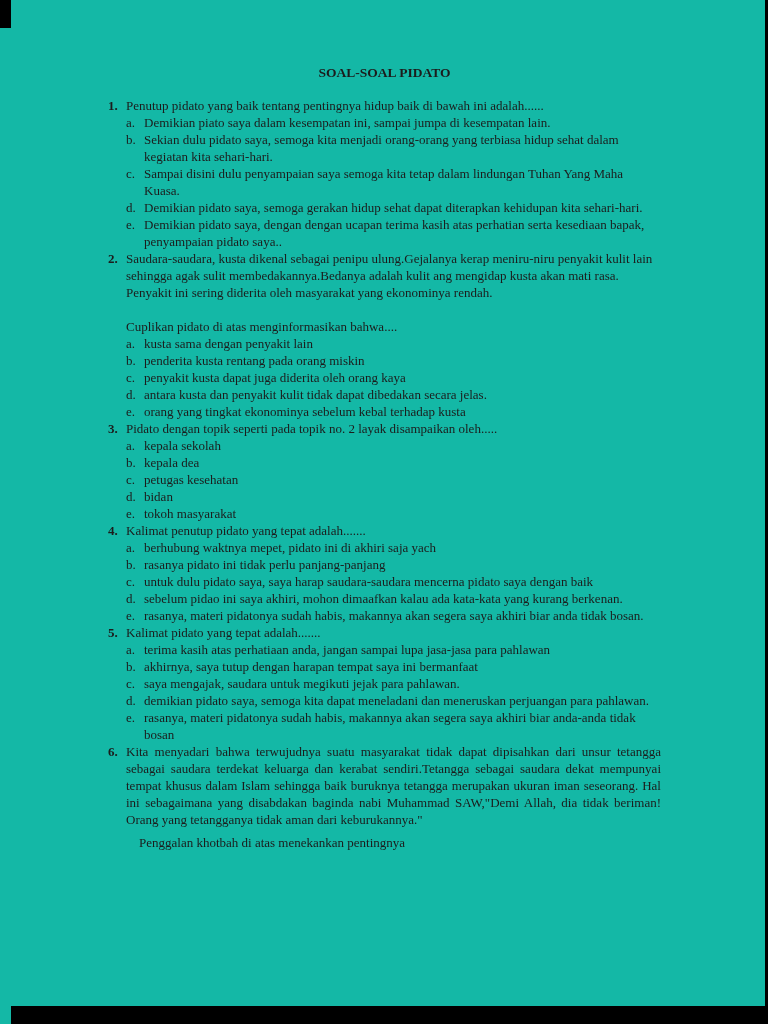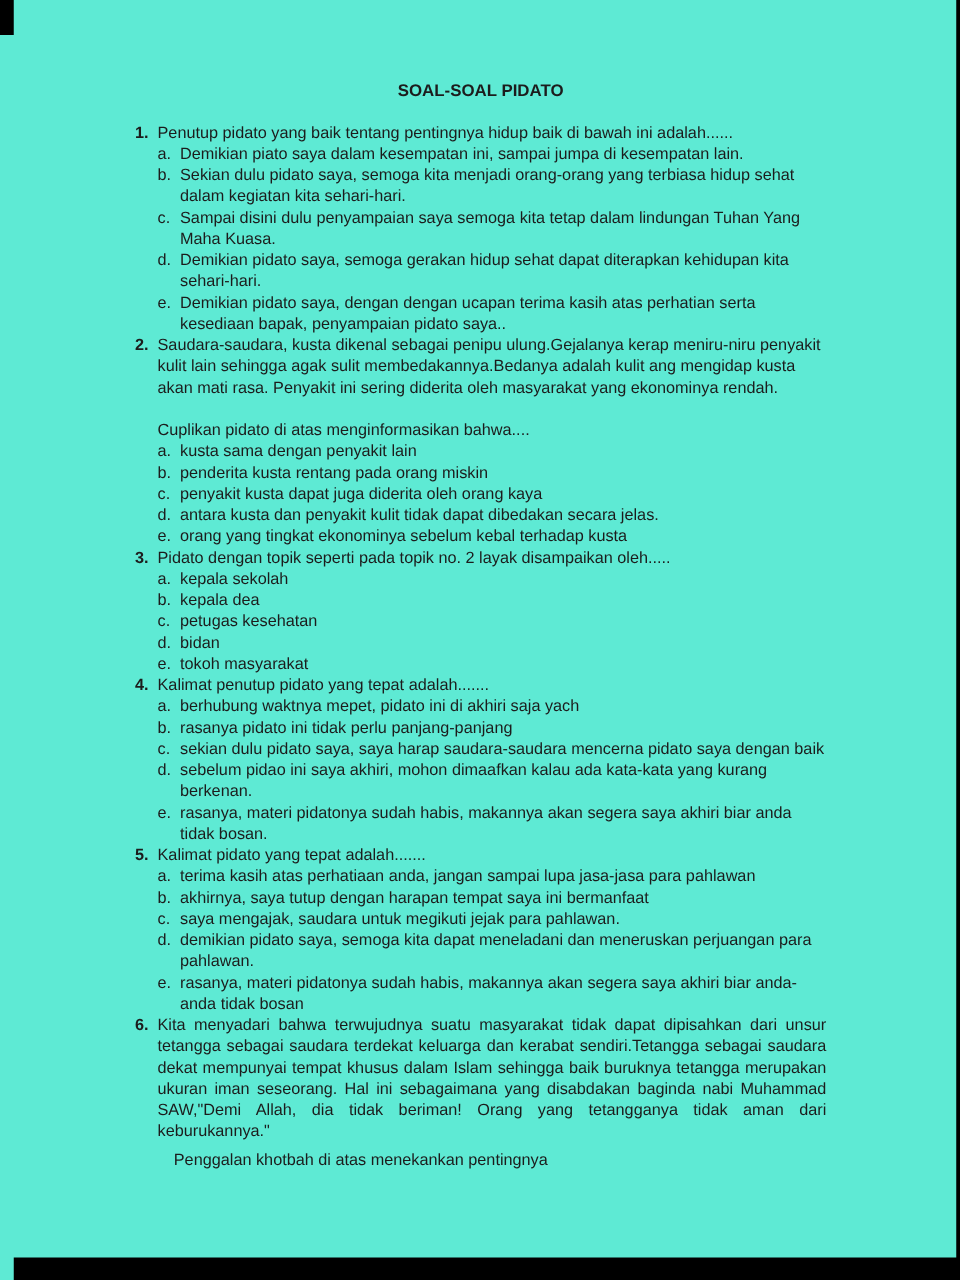--- a/index.html
+++ b/index.html
@@ -3,23 +3,23 @@
 <meta charset="utf-8">
 <style>
   * { box-sizing: border-box; }
   html, body { margin: 0; padding: 0; }
   body { background: #111; }
   .screen {
     position: relative;
     width: 768px;
     height: 1024px;
     margin: 0 auto;
-    background: #5eead4;
+    background: #14b8a6;
     overflow: hidden;
-    font-family: Liberation Sans, sans-serif;
+    font-family: Liberation Serif, serif;
     font-size: 13px;
     line-height: 17px;
     color: #1c1c1c;
   }
   .content {
     position: absolute;
     left: 108px;
     top: 64px;
     width: 553px;
     z-index: 1;
@@ -160,21 +160,21 @@
         <div class="opt">
           <span class="opt-letter">a.</span>
           <span class="opt-text">berhubung waktnya mepet, pidato ini di akhiri saja yach</span>
         </div>
         <div class="opt">
           <span class="opt-letter">b.</span>
           <span class="opt-text">rasanya pidato ini tidak perlu panjang-panjang</span>
         </div>
         <div class="opt">
           <span class="opt-letter">c.</span>
-          <span class="opt-text">sekian dulu pidato saya, saya harap saudara-saudara mencerna pidato saya dengan baik</span>
+          <span class="opt-text">untuk dulu pidato saya, saya harap saudara-saudara mencerna pidato saya dengan baik</span>
         </div>
         <div class="opt">
           <span class="opt-letter">d.</span>
           <span class="opt-text">sebelum pidao ini saya akhiri, mohon dimaafkan kalau ada kata-kata yang kurang berkenan.</span>
         </div>
         <div class="opt">
           <span class="opt-letter">e.</span>
           <span class="opt-text">rasanya, materi pidatonya sudah habis, makannya akan segera saya akhiri biar anda tidak bosan.</span>
         </div>
       </div>

